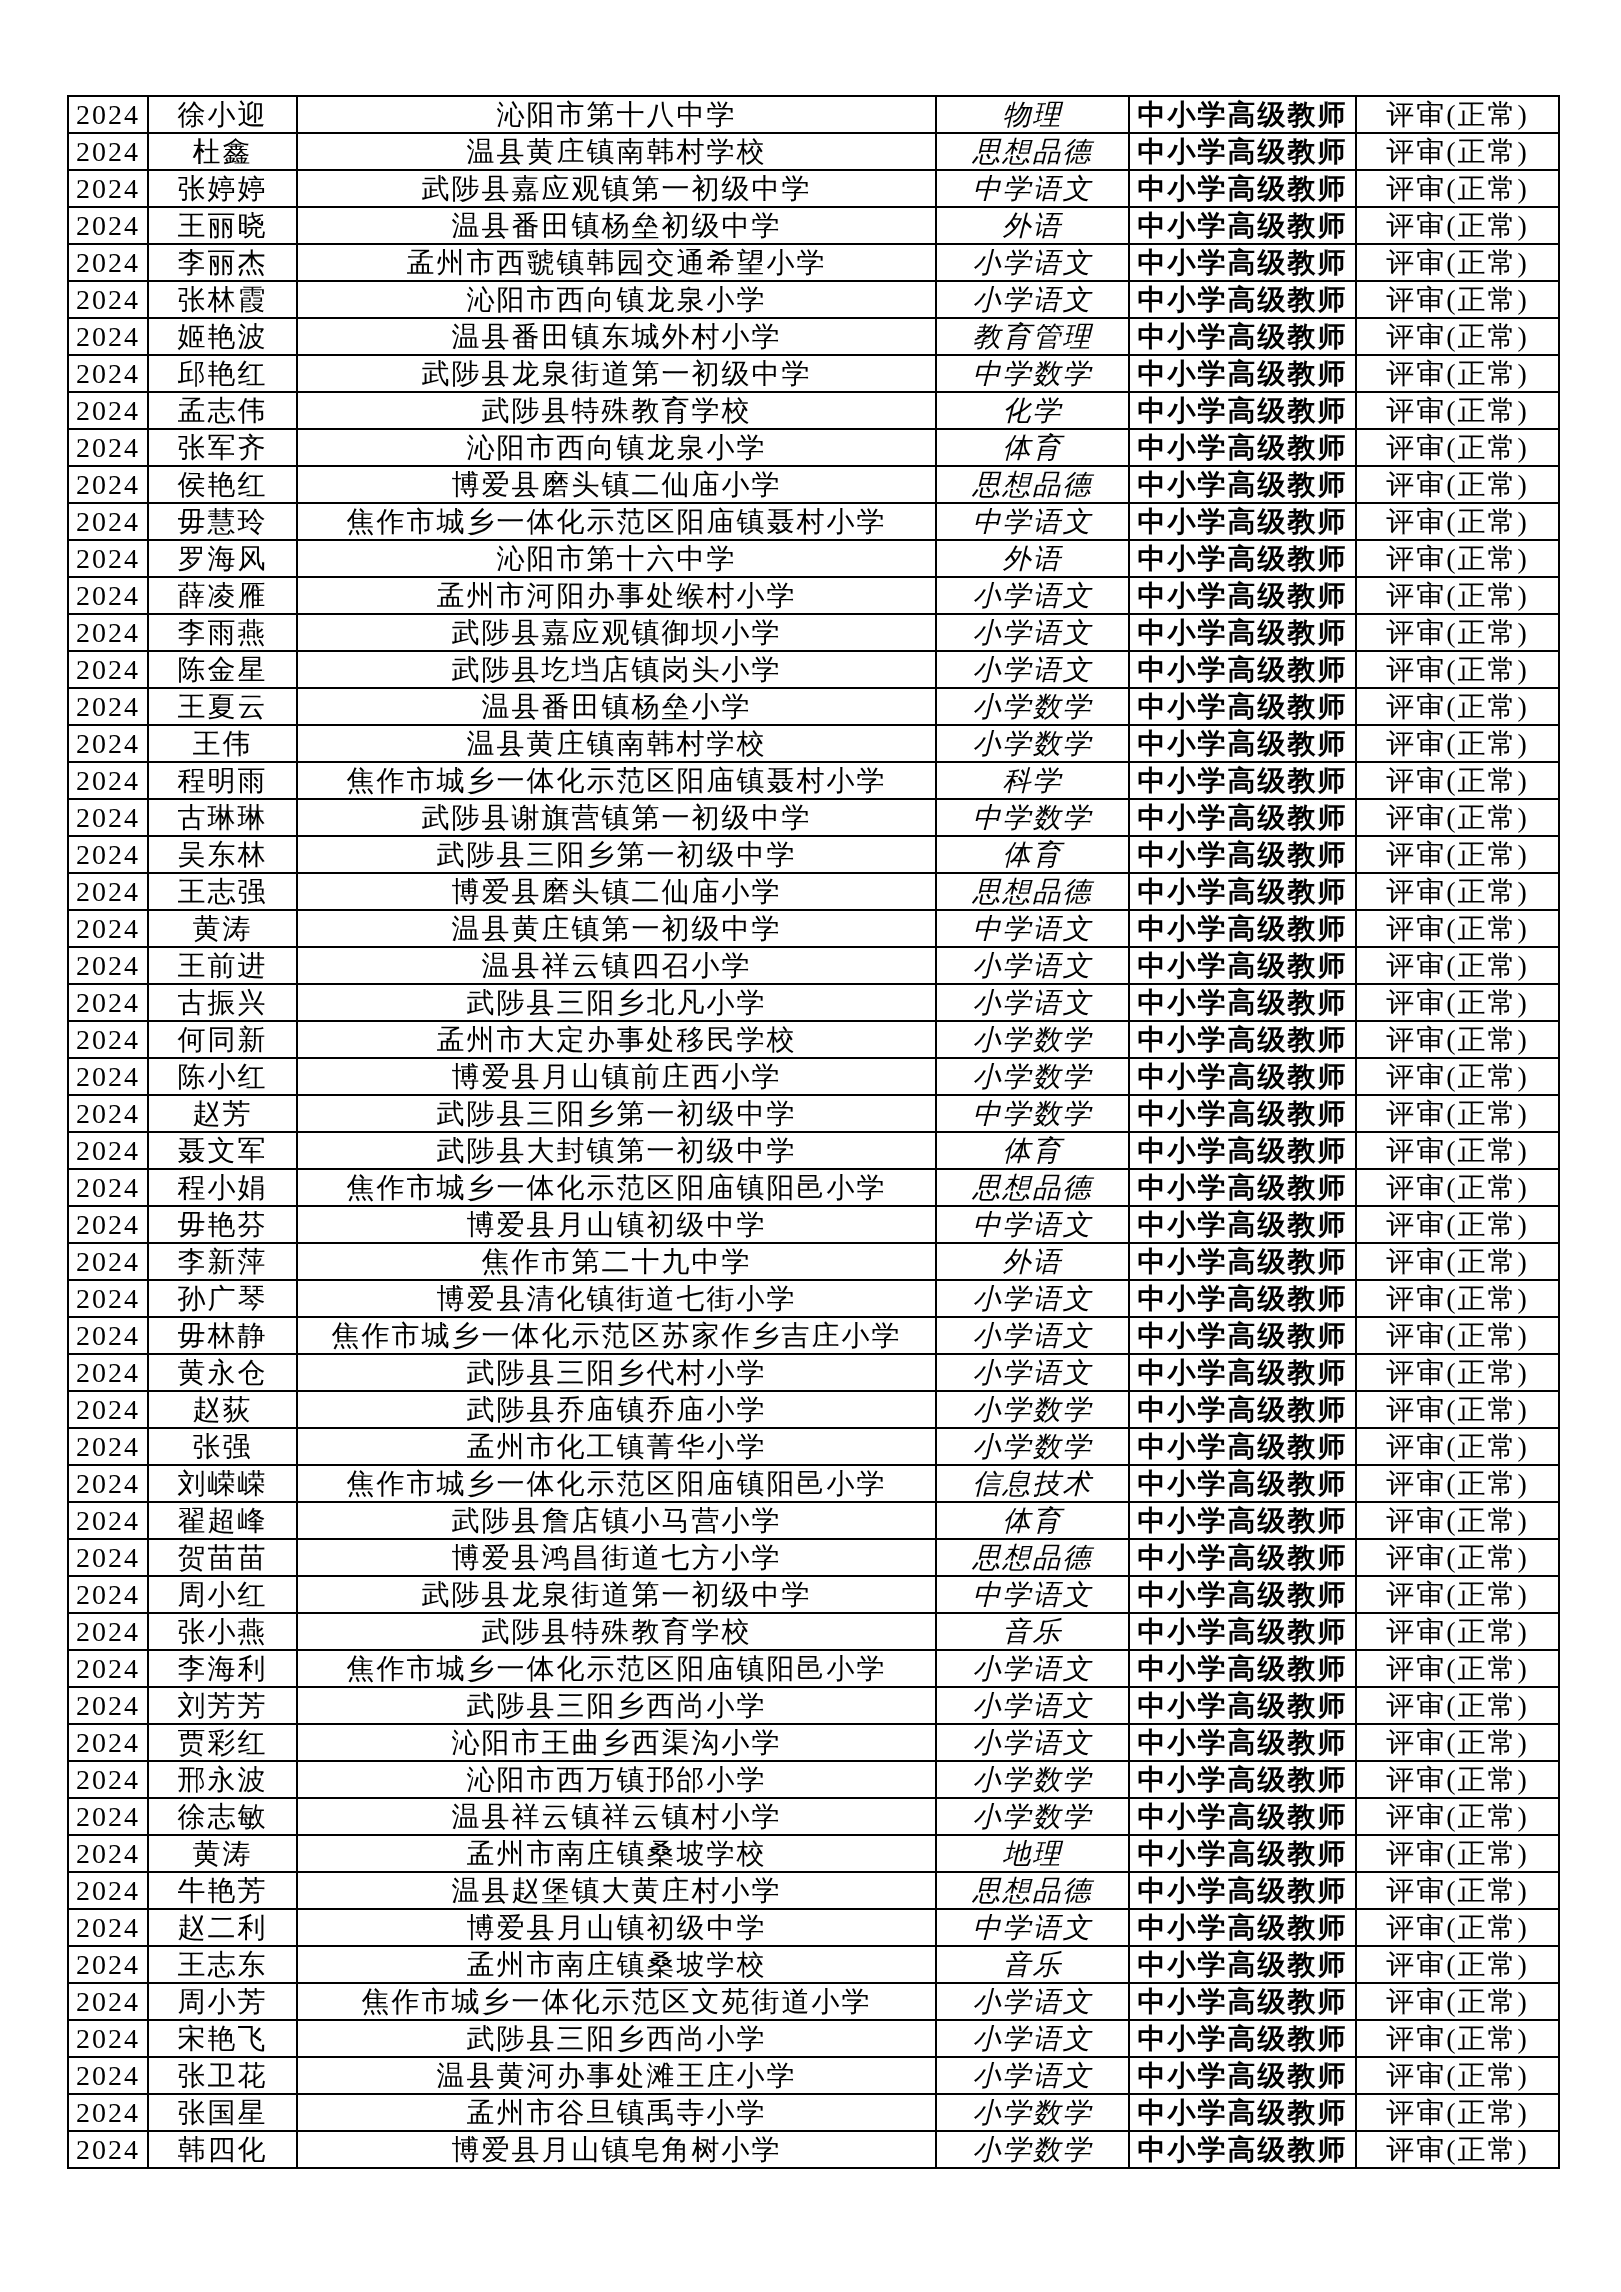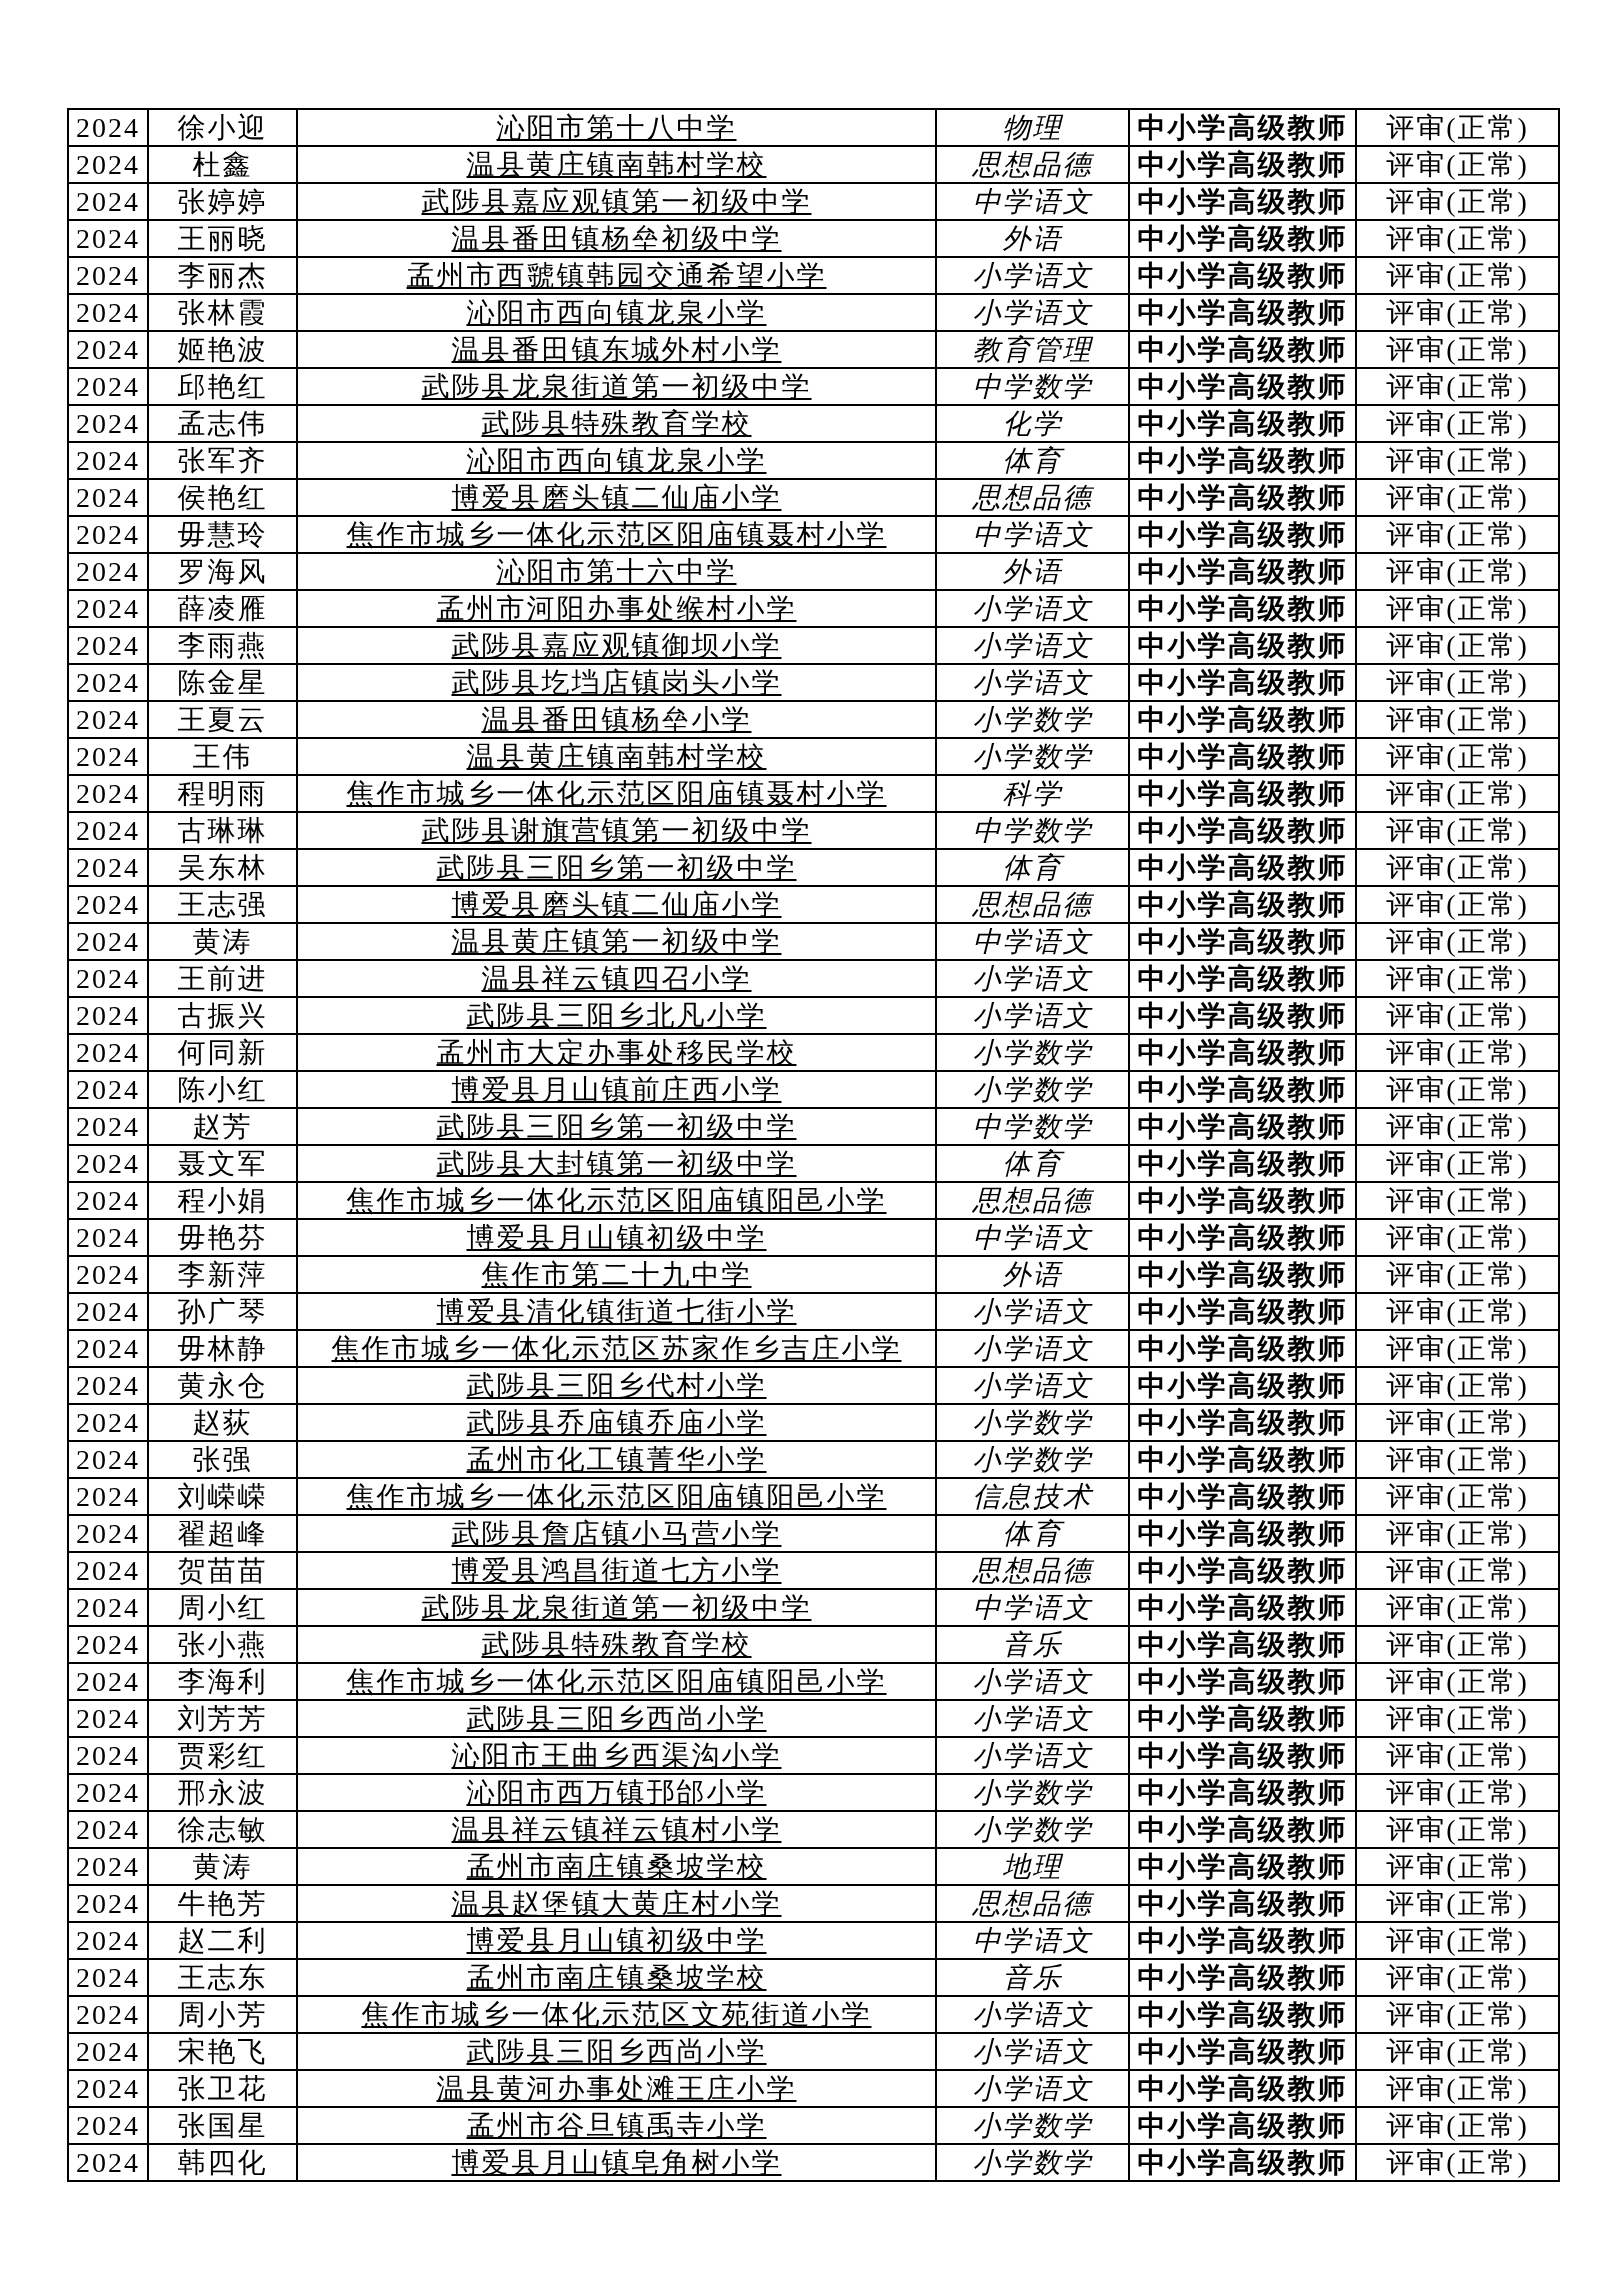--- a/index.html
+++ b/index.html
@@ -11,21 +11,21 @@
     position: relative;
     width: 1621px;
     height: 2293px;
     background: #ffffff;
     overflow: hidden;
     font-family: "Liberation Serif", "DejaVu Serif", serif;
   }
   table.roster {
     position: absolute;
     left: 67px;
-    top: 108px;
+    top: 95px;
     width: 1492px;
     border-collapse: collapse;
     table-layout: fixed;
     border: 2.9px solid #000;
   }
   table.roster tr {
     height: 37px;
   }
   table.roster td {
     border-left: 2px solid #000;
@@ -37,21 +37,21 @@
     vertical-align: middle;
     font-size: 28px;
     line-height: 1;
     letter-spacing: 2px;
     color: #000000;
     white-space: nowrap;
     overflow: hidden;
   }
   td.c-year   { letter-spacing: 1px; }
   td.c-name   { letter-spacing: 2px; margin-left: 48px; }
-  td.c-school { letter-spacing: 2px; text-decoration: underline; }
+  td.c-school { letter-spacing: 2px; }
   td.c-subject{ letter-spacing: 5.9px; font-style: italic; }
   td.c-title  { letter-spacing: 1px; font-weight: bold; }
   td.c-result { letter-spacing: 1px; }
   col.w-year   { width: 80px; }
   col.w-name   { width: 149px; }
   col.w-school { width: 639px; }
   col.w-subject{ width: 193px; }
   col.w-title  { width: 227px; }
   col.w-result { width: 203px; }
 </style>

